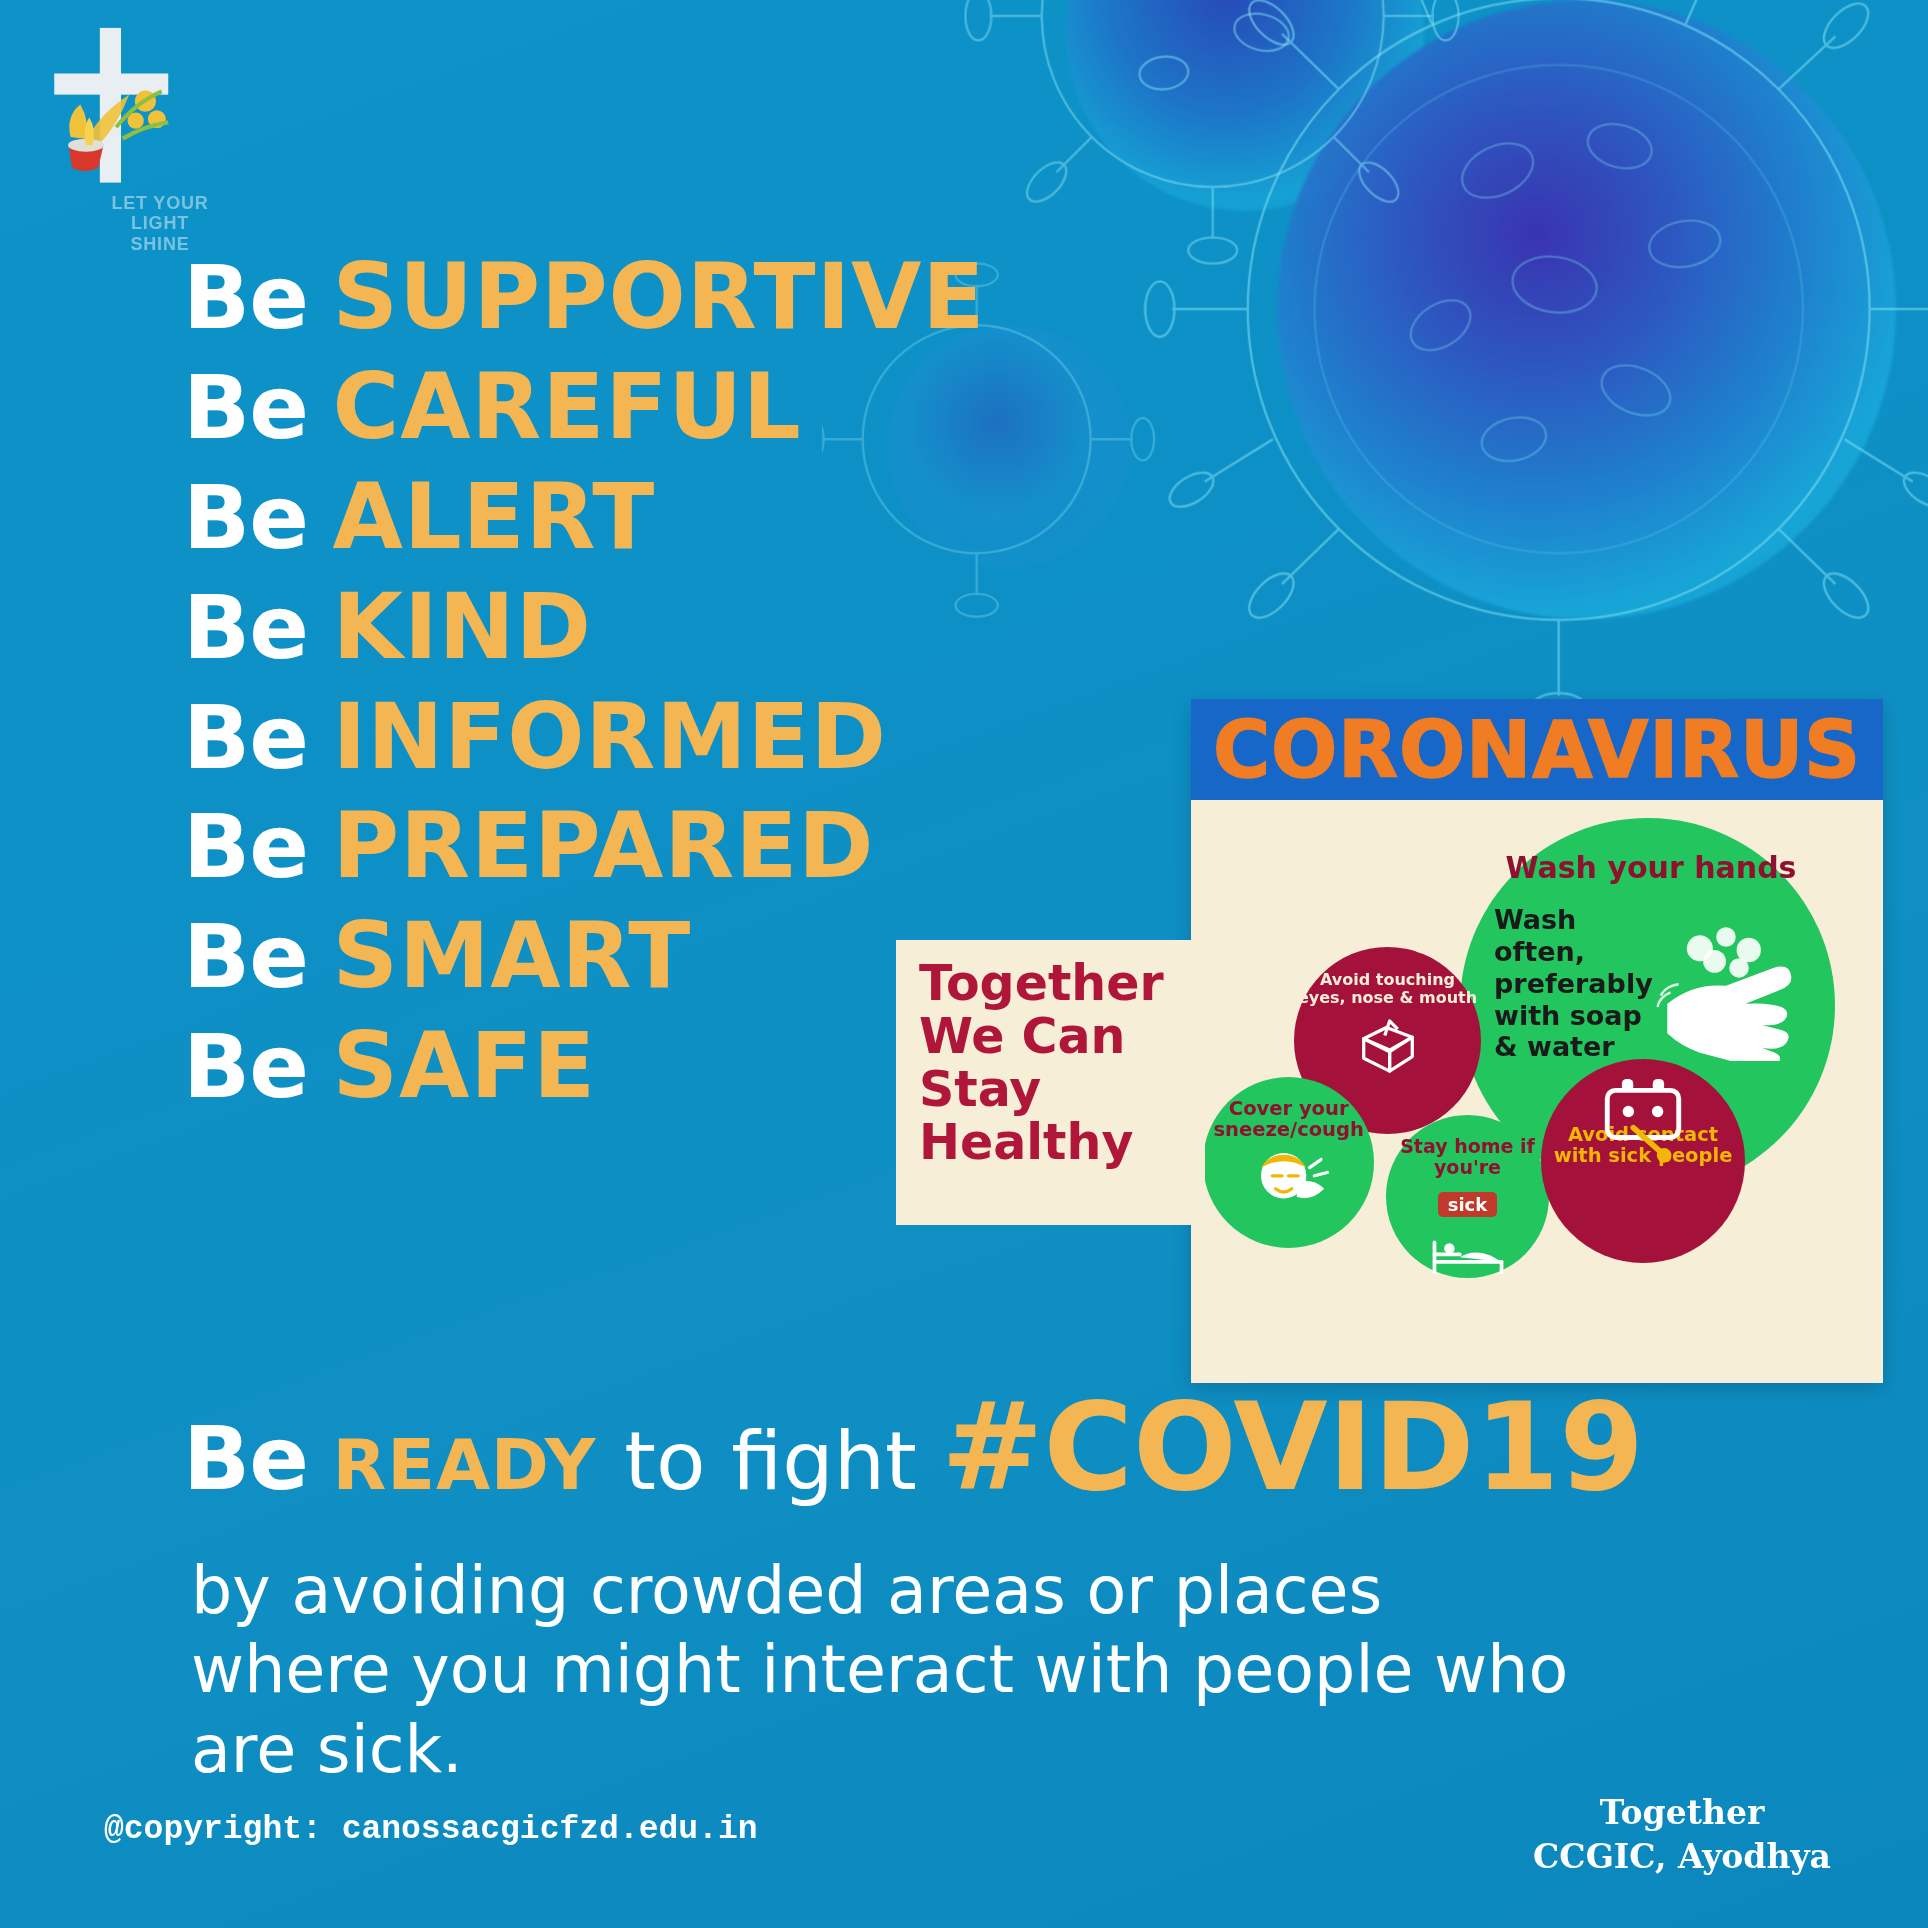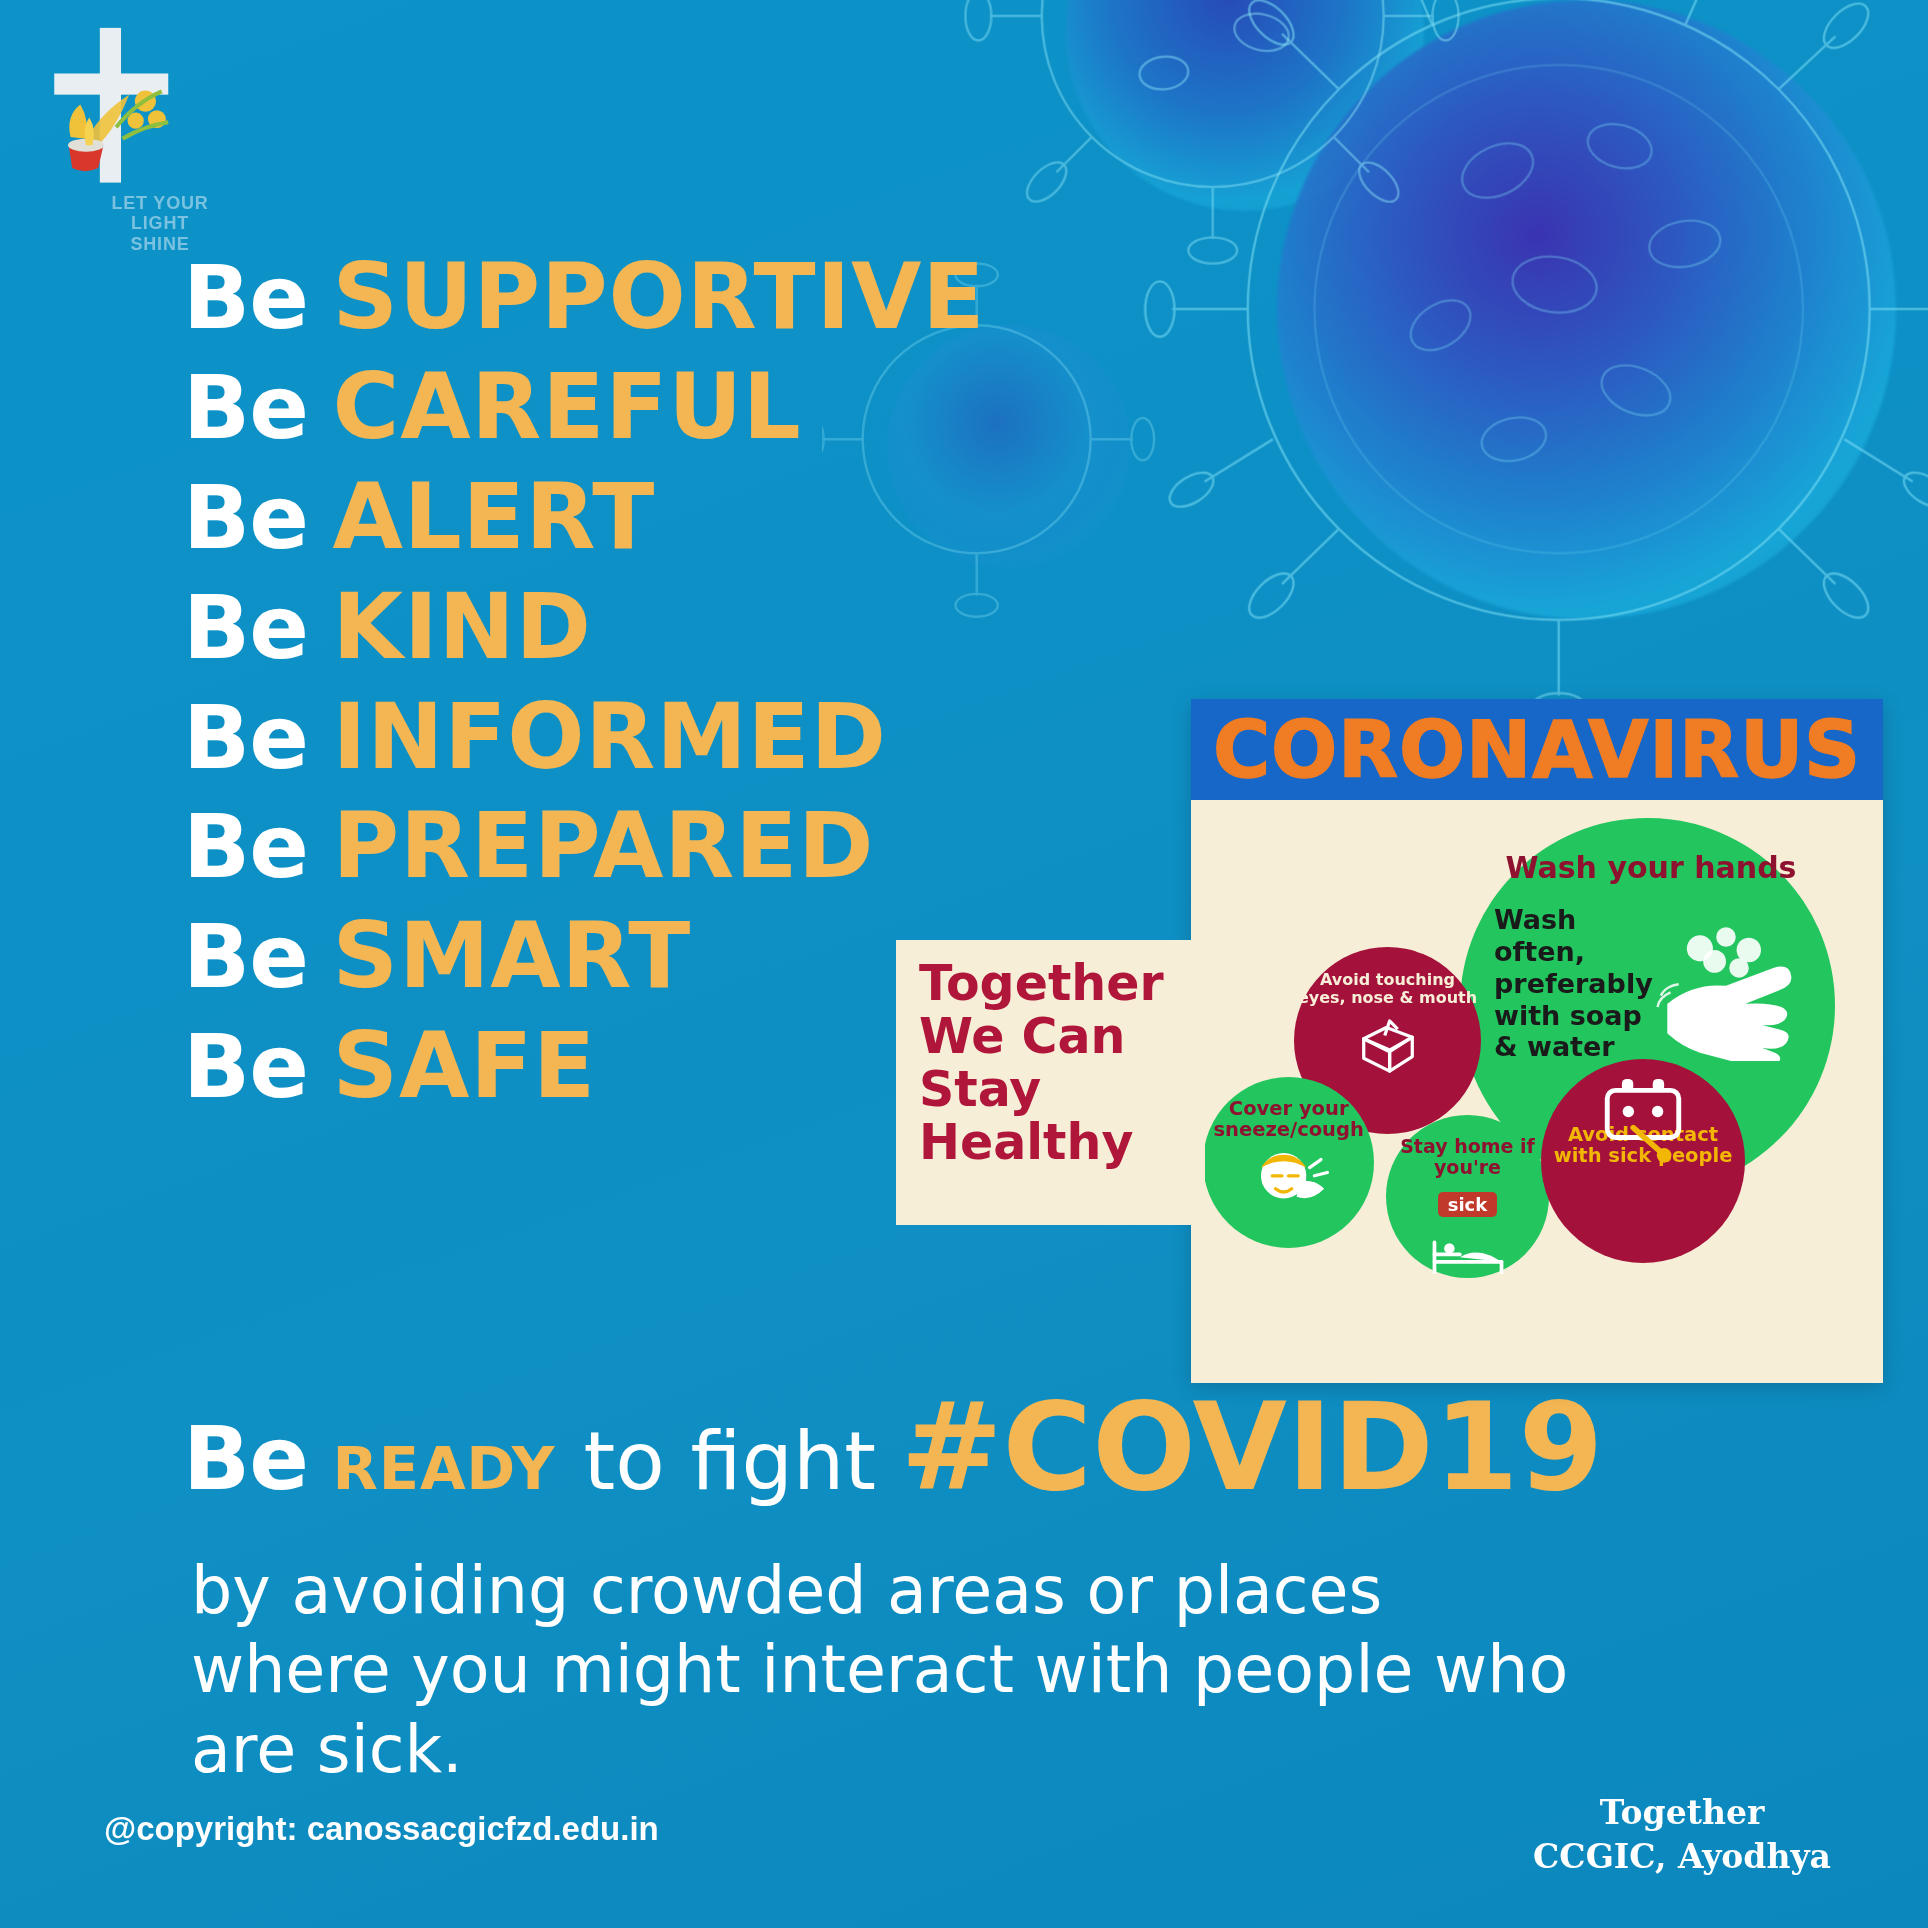--- a/index.html
+++ b/index.html
@@ -118,21 +118,21 @@
   
   .final-line {
     position: absolute;
     left: 183px;
     top: 1376px;
     display: flex;
     align-items: baseline;
     white-space: nowrap;
   }
   .final-line .be { font-size: 88px; }
-  .final-line .word { font-size: 59px; }
+  .final-line .word { font-size: 70px; }
   .tofight {
     color: #ffffff;
     font-weight: normal;
     font-size: 81px;
     margin-left: 28px;
     font-family: "DejaVu Sans", sans-serif;
     text-align: right;
   }
   .hashtag {
     color: #f4b553;
@@ -155,21 +155,21 @@
   }
 
   
   .copyright {
     position: absolute;
     left: 104px;
     bottom: 81px;
     color: #ffffff;
     font-size: 33px;
     font-weight: bold;
-    font-family: Liberation Sans, sans-serif;
+    font-family: Liberation Mono, monospace;
     text-align: right;
   }
   .principal {
     position: absolute;
     right: 98px;
     bottom: 49px;
     color: #ffffff;
     font-size: 33px;
     font-weight: bold;
     text-align: center;

